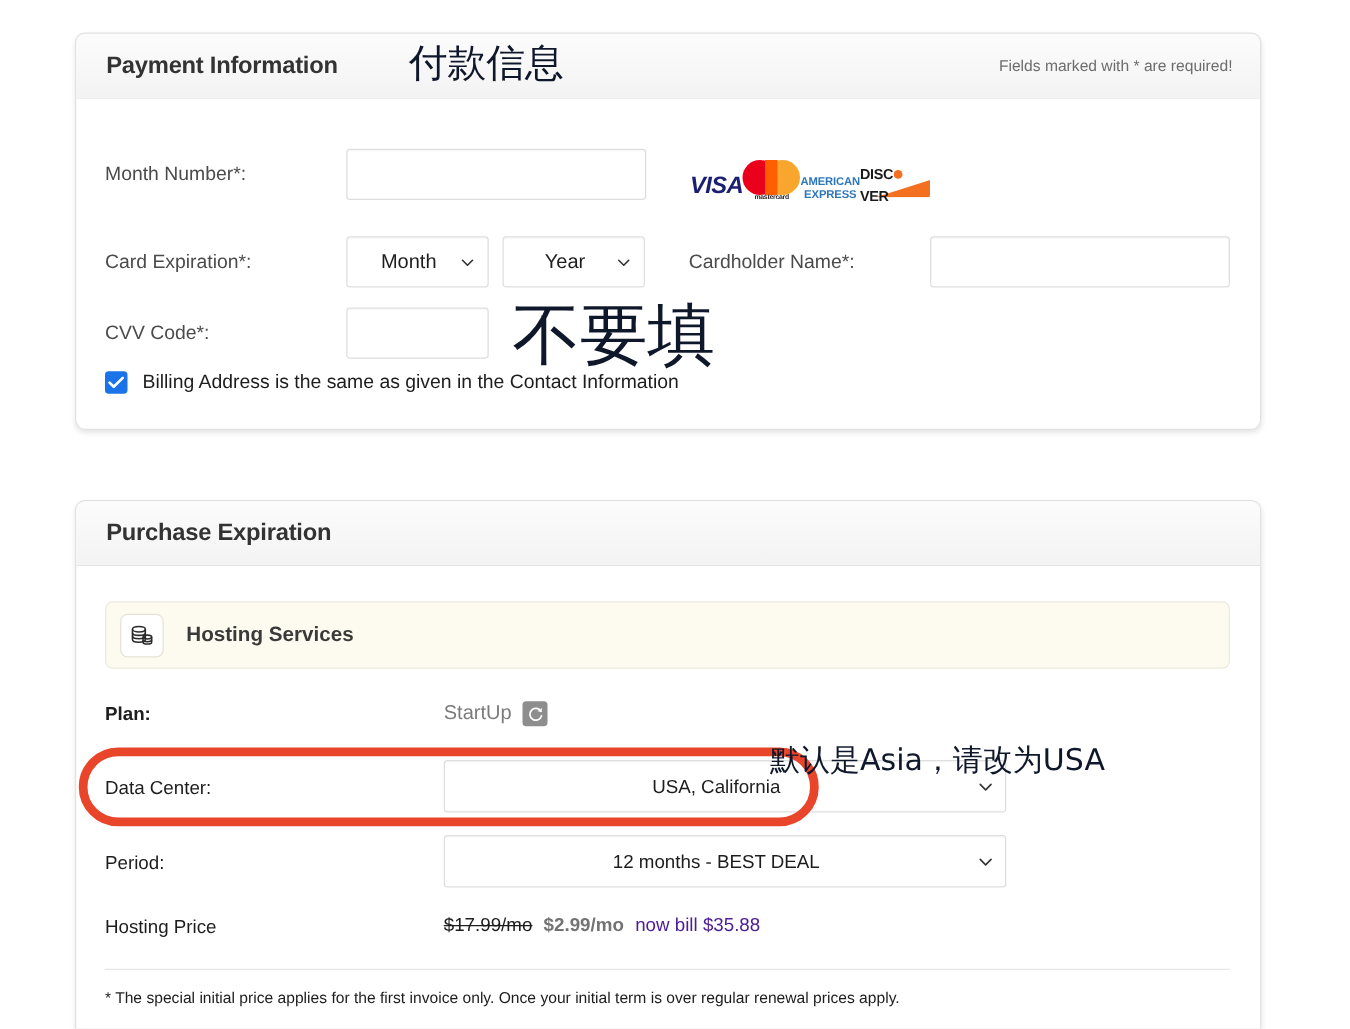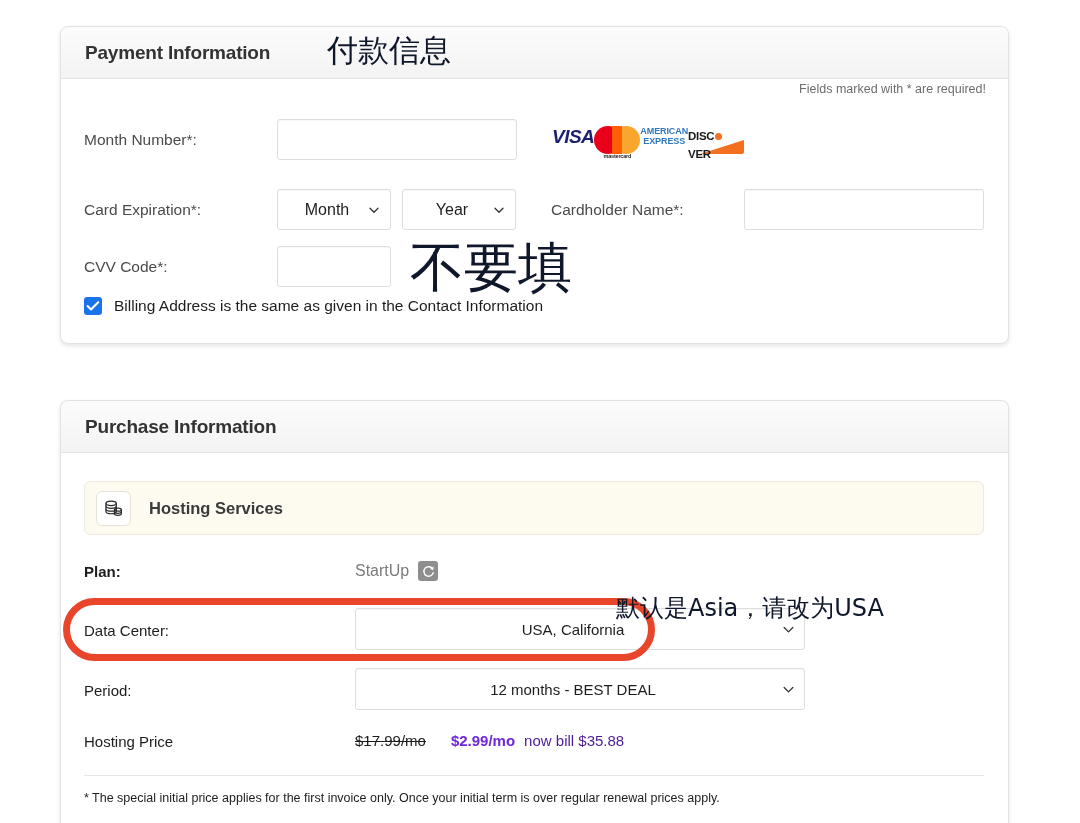--- a/index.html
+++ b/index.html
@@ -66,21 +66,20 @@
     letter-spacing: -0.2px;
   }
   .panel-head-note {
     position: absolute;
     right: 22px;
     top: 50%;
     transform: translateY(-50%);
     font-size: 12.5px;
     color: #6d6d6d;
     font-weight: 400;
-    margin-top: 36px;
   }
 
   
   .cjk-annot {
     position: absolute;
     color: #0f172a;
     font-family: "DejaVu Sans", sans-serif;
     font-weight: 400;
     white-space: nowrap;
     pointer-events: none;
@@ -189,21 +188,21 @@
     font-size: 15.5px;
     color: #1d1d1d;
   }
 
   
   #card-logos {
     position: absolute;
     left: 552px;
     top: 126px;
     display: flex;
-    align-items: flex-start;
+    align-items: flex-end;
     height: 34px;
   }
   .logo { display: flex; align-items: center; }
 
   .visa-text {
     font-family: "Liberation Sans", sans-serif;
     font-weight: 700;
     font-style: italic;
     font-size: 19px;
     color: #1a1f71;
@@ -353,22 +352,22 @@
     align-items: center;
     font-size: 15px;
     white-space: nowrap;
   }
   #price-old {
     text-decoration: line-through;
     color: #1d1d1d;
     font-weight: 400;
   }
   #price-new {
-    margin-left: 25px;
-    color: #6d28d9;
+    margin-left: 9px;
+    color: #737373;
     font-weight: 700;
   }
   #price-bill {
     margin-left: 9px;
     color: #4c1d95;
   }
 
   #footnote-divider {
     position: absolute;
     left: 84px;
@@ -456,21 +455,21 @@
     <span class="checkbox">
       <svg width="14" height="12" viewBox="0 0 14 12">
           <path d="M1.6 6.1 L5 9.4 L12.2 2.3" fill="none" stroke="#ffffff" stroke-width="2.1" stroke-linecap="round" stroke-linejoin="round"></path>
         </svg>
     </span>
     <span id="billing-label">Billing Address is the same as given in the Contact Information</span>
   </div>
 
   <div class="panel" id="purchase-panel">
     <div class="panel-head">
-      <span class="panel-title">Purchase Information</span>
+      <span class="panel-title">Purchase Expiration</span>
     </div>
   </div>
 
   <div id="hosting-banner">
     <span id="hosting-icon-box">
       <svg width="21" height="21" viewBox="0 0 22 22">
         <g fill="none" stroke="#2b2b2b" stroke-width="1.3">
           <ellipse cx="8.5" cy="5.6" rx="5.4" ry="2.3"></ellipse>
           <path d="M3.1 5.6 v8.6 c0 1.27 2.42 2.3 5.4 2.3 s5.4-1.03 5.4-2.3 V5.6"></path>
           <path d="M3.1 8.5 c0 1.27 2.42 2.3 5.4 2.3 s5.4-1.03 5.4-2.3"></path>

